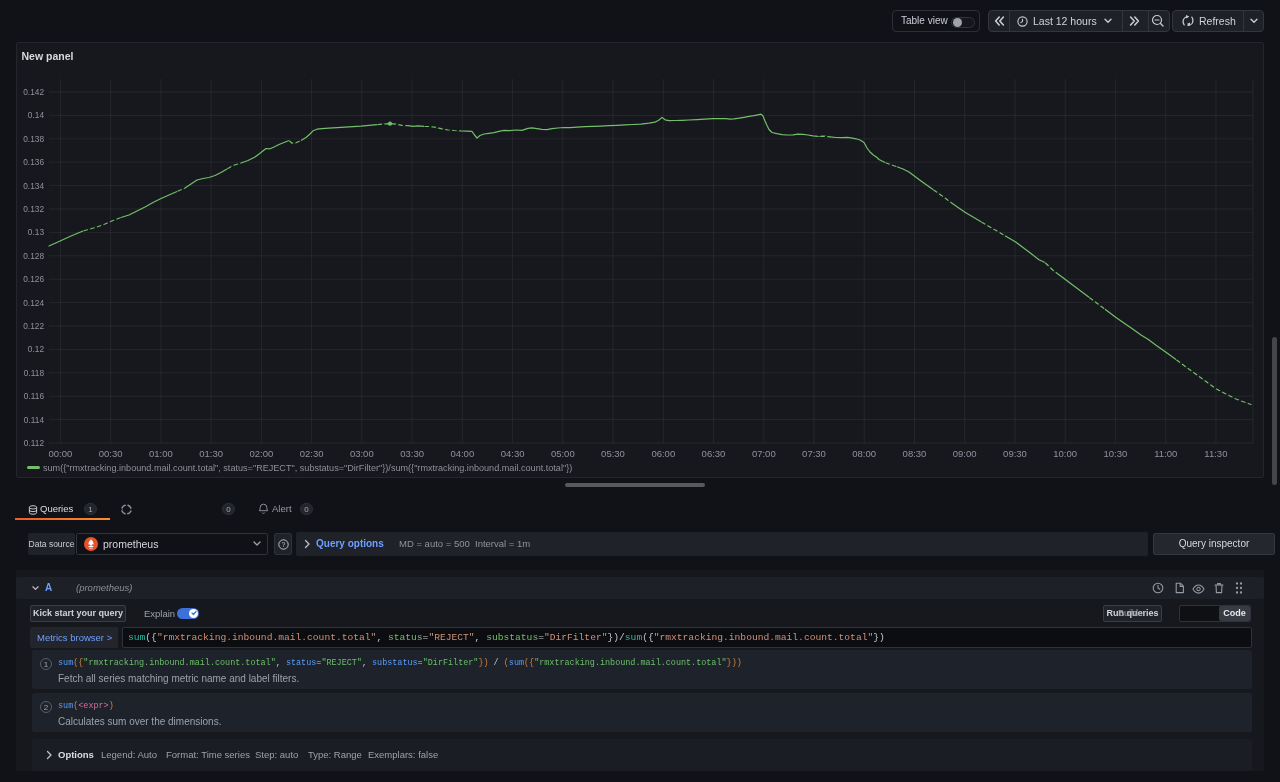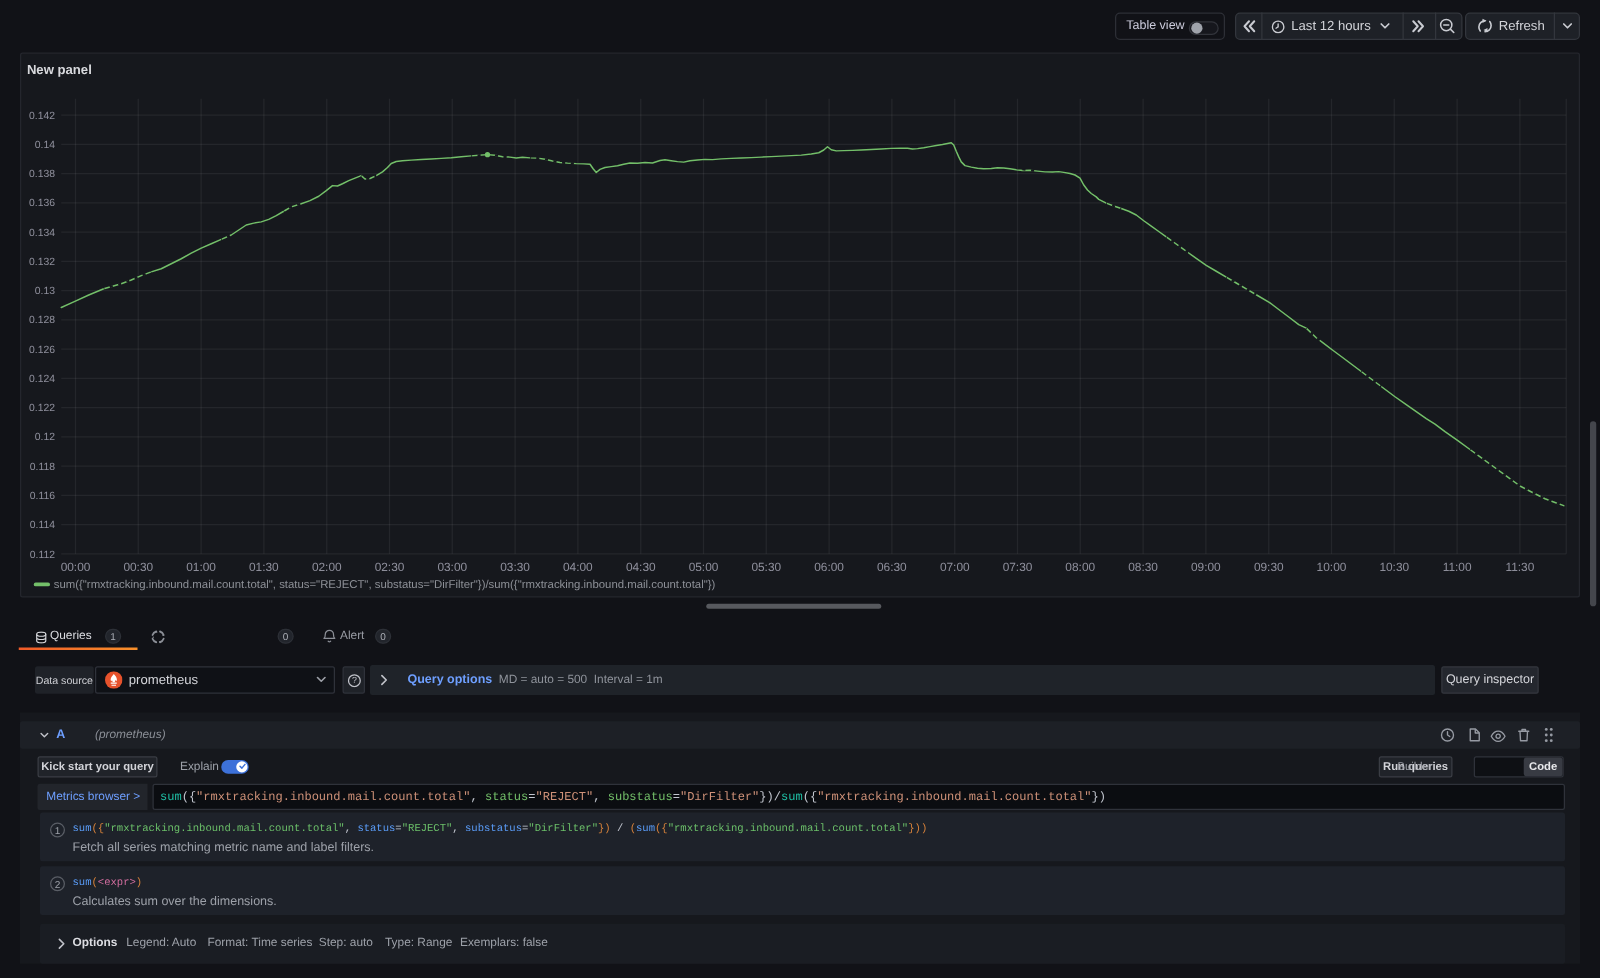--- a/index.html
+++ b/index.html
@@ -207,24 +207,24 @@
   </svg>
   <div class="abs" style="left:274px;top:3px;width:18px;height:22px;background:#1f2228;border:1px solid #2f323a;border-radius:2px;"></div>
   <svg class="abs" style="left:277.5px;top:8.5px;" width="11" height="11" viewBox="0 0 11 11">
     <circle cx="5.5" cy="5.5" r="4.7" stroke="#c0c2c9" stroke-width="1" fill="none"></circle>
     <text x="5.5" y="7.8" font-size="7px" fill="#c0c2c9" text-anchor="middle" font-family="Liberation Sans">?</text>
   </svg>
   <div class="abs" style="left:296px;top:2px;width:852px;height:24px;background:#1f2329;border-radius:2px;"></div>
   <svg class="abs" style="left:303px;top:9px;" width="8" height="10" viewBox="0 0 8 10">
     <path d="M2.5 1.5 L6 5 L2.5 8.5" stroke="#c0c2c9" stroke-width="1.3" fill="none" stroke-linecap="round" stroke-linejoin="round"></path>
   </svg>
-  <div class="abs" style="left:316px;top:2px;height:24px;line-height:24px;font-size:10px;font-weight:bold;color:#6e9fff;margin-left:10px;">Query options</div>
+  <div class="abs" style="left:316px;top:2px;height:24px;line-height:24px;font-size:10px;font-weight:bold;color:#6e9fff;">Query options</div>
   <div class="abs" style="left:399px;top:2px;height:24px;line-height:24px;font-size:9.5px;color:#8f939b;">MD = auto = 500</div>
   <div class="abs" style="left:475px;top:2px;height:24px;line-height:24px;font-size:9.5px;color:#8f939b;">Interval = 1m</div>
-  <div class="abs" style="left:1153px;top:3px;width:78px;height:22px;background:#24272e;border:1px solid #34373e;border-radius:2px;color:#d5d6db;font-size:10px;line-height:20px;text-align:center;">Query inspector</div>
+  <div class="abs" style="left:1153px;top:3px;width:122px;height:22px;background:#24272e;border:1px solid #34373e;border-radius:2px;color:#d5d6db;font-size:10px;line-height:20px;text-align:center;">Query inspector</div>
 </div>
 
 <div class="abs" id="qsection" style="left:16px;top:570px;width:1248px;height:201px;background:#16181d;">
 
   <div class="abs" style="left:0;top:7px;width:1248px;height:22px;background:#1d2026;border-radius:2px;"></div>
   <svg class="abs" style="left:15px;top:15px;" width="9" height="7" viewBox="0 0 10 8">
     <path d="M2 2 L5 5 L8 2" stroke="#c0c2c9" stroke-width="1.3" fill="none" stroke-linecap="round" stroke-linejoin="round"></path>
   </svg>
   <div class="abs" style="left:29px;top:7px;height:22px;line-height:22px;font-size:10px;font-weight:bold;color:#6e9fff;">A</div>
   <div class="abs" style="left:60px;top:7px;height:22px;line-height:22px;font-size:9.5px;font-style:italic;color:#8a8e96;">(prometheus)</div>

